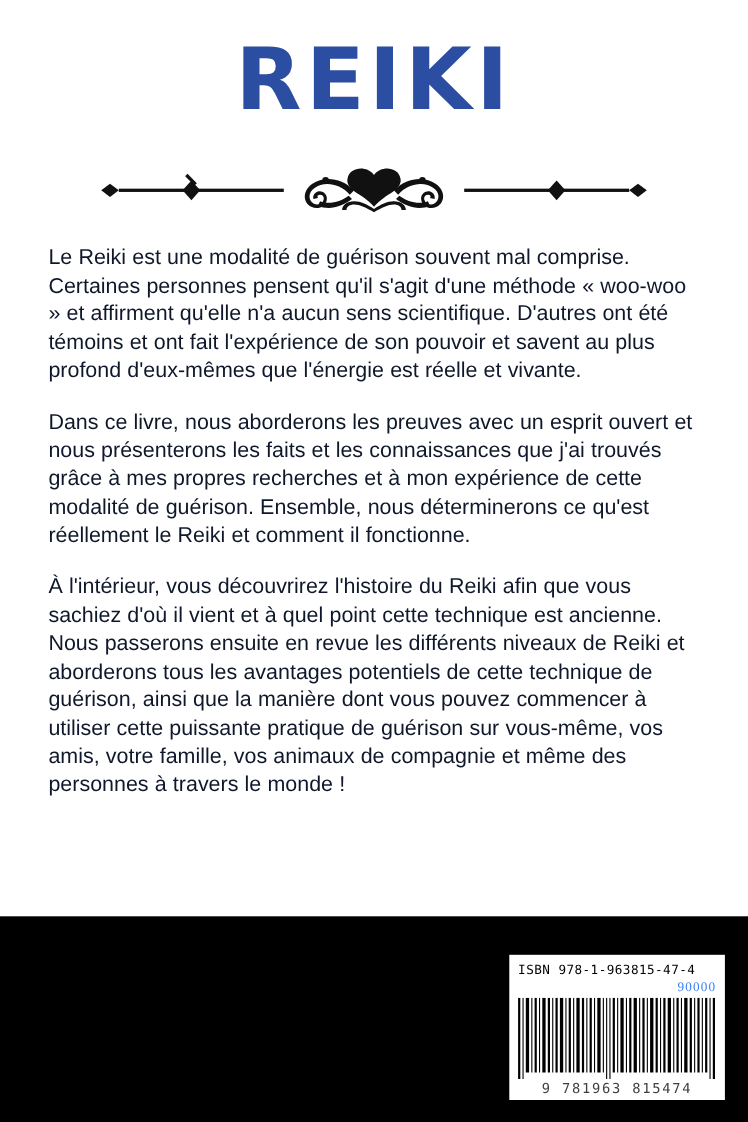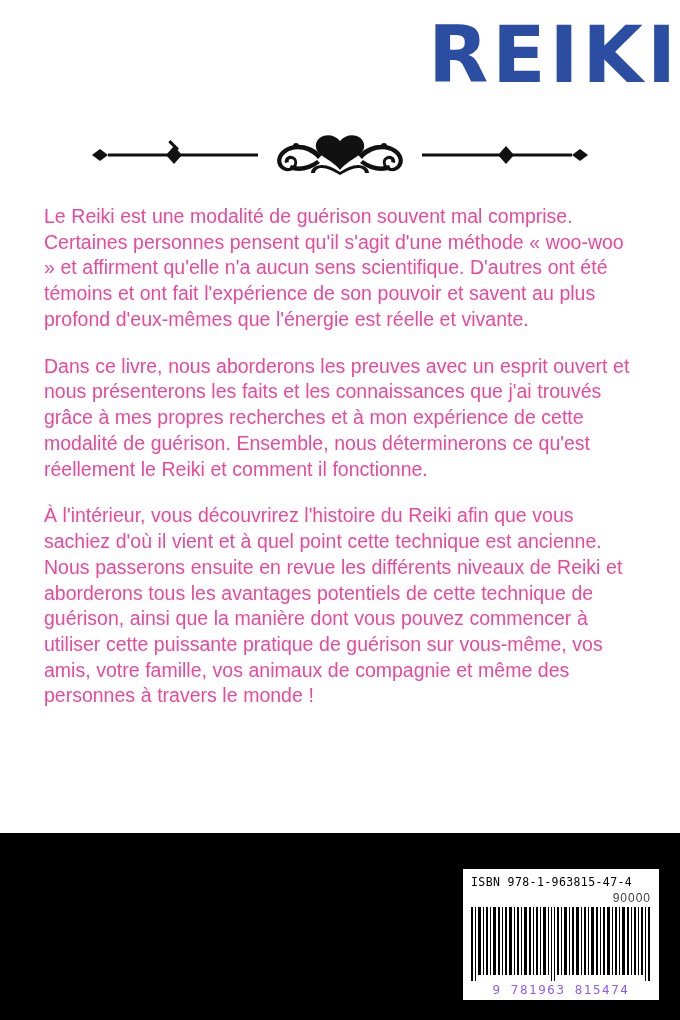--- a/index.html
+++ b/index.html
@@ -17,22 +17,22 @@
   .book-back-cover {
     position: relative;
     width: 680px;
     height: 1020px;
     background: #ffffff;
     box-sizing: border-box;
   }
 
   
   .title-area {
-    padding-top: 16px;
-    text-align: right;
+    padding-top: 34px;
+    text-align: center;
   }
   .book-title {
     font-family: "DejaVu Sans", sans-serif;
     font-weight: 700;
     font-size: 78px;
     letter-spacing: 4px;
     color: #2b4ea2;
     line-height: 1;
     margin: 0;
   }
@@ -41,21 +41,21 @@
   .ornament {
     margin: 38px auto 0 auto;
     width: 500px;
     height: 46px;
     display: block;
   }
 
   
   .copy {
     padding: 26px 44px 0 44px;
-    color: #ec4899;
+    color: #0f172a;
   }
   .copy p {
     font-family: "Liberation Sans", sans-serif;
     font-size: 19.5px;
     line-height: 1.32;
     margin: 0 0 21px 0;
     text-align: left;
     word-spacing: 0.2px;
   }
   .copy p:last-child {
@@ -90,35 +90,35 @@
     color: #000;
     margin: 1px 0 2px 2px;
     white-space: nowrap;
   }
   .price-row {
     display: flex;
     justify-content: flex-end;
     margin: 0 2px 2px 0;
   }
   .price-code {
-    font-family: Liberation Sans, sans-serif;
+    font-family: Liberation Serif, serif;
     font-size: 12px;
     letter-spacing: 1px;
-    color: #404040;
+    color: #3b82f6;
   }
   .bars {
     height: 74px;
     width: 100%;
     display: block;
   }
   .ean-digits {
     font-family: "DejaVu Sans Mono", monospace;
     font-size: 12.5px;
     letter-spacing: 1.6px;
-    color: #8b5cf6;
+    color: #404040;
     text-align: center;
     margin-top: 1px;
     white-space: nowrap;
   }
 </style>
 </head>
 <body>
 
 <div class="book-back-cover">
 

